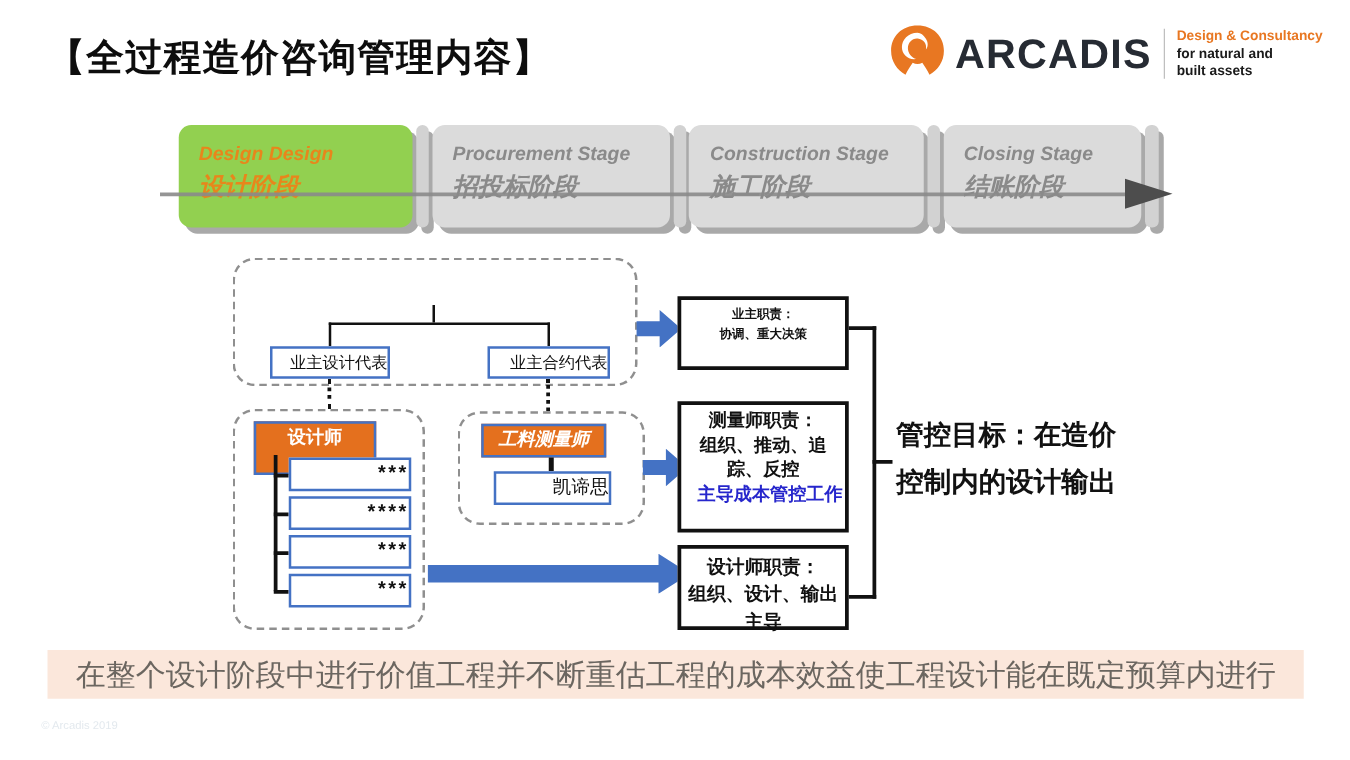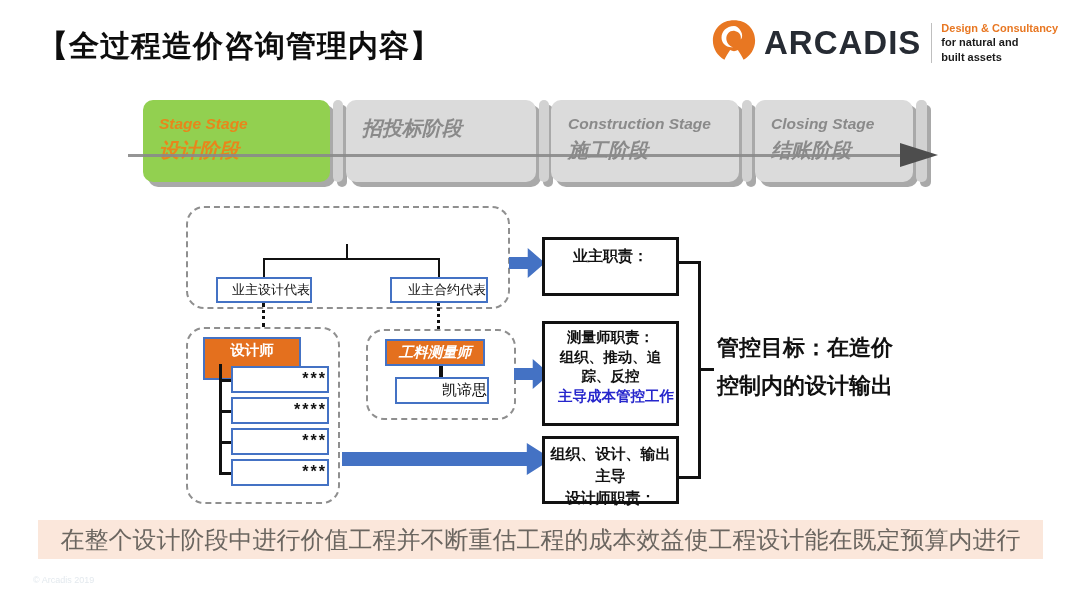--- a/index.html
+++ b/index.html
@@ -77,25 +77,26 @@
     <span class="brand">ARCADIS</span>
     <span class="divider"></span>
     <span class="tagline">
       <div class="accent">Design &amp; Consultancy</div>
       <div>for natural and</div>
       <div>built assets</div>
     </span>
   </div>
 
   <div class="stage active" style="left:143px;width:187px;">
-    <div class="en">Stage Stage</div>
+    <div class="en">Design Design</div>
     <div class="zh">设计阶段</div>
   </div>
   <div class="sep" style="left:333px;"></div>
   <div class="stage" style="left:346px;width:190px;">
+    <div class="en">Procurement Stage</div>
     <div class="zh">招投标阶段</div>
   </div>
   <div class="sep" style="left:539px;"></div>
   <div class="stage" style="left:551px;width:188px;padding-left:17px;">
     <div class="en">Construction Stage</div>
     <div class="zh">施工阶段</div>
   </div>
   <div class="sep" style="left:742px;"></div>
   <div class="stage" style="left:755px;width:158px;">
     <div class="en">Closing Stage</div>
@@ -130,31 +131,32 @@
 
   <div class="dgroup g-qs"></div>
   <div class="obox" style="left:385px;top:339px;width:100px;height:27px;line-height:23px;font-style:italic;">工料测量师</div>
   <div class="ln" style="left:439px;top:366px;width:4px;height:11px;"></div>
   <div class="bbox" style="left:395px;top:377px;width:94px;height:27px;line-height:22px;font-size:15px;">凯谛思</div>
 
   <div class="barrow arr-s" style="left:509px;top:248px;width:36px;height:30px;"></div>
   <div class="barrow arr-s" style="left:514px;top:359px;width:36px;height:30px;"></div>
   <div class="barrow arr-l" style="left:342px;top:443px;width:210px;height:32px;"></div>
 
-  <div class="duty" style="top:237px;height:59px;font-size:15px;line-height:1.6;">
+  <div class="duty" style="top:237px;height:59px;font-size:10px;line-height:1.6;">
     <div>业主职责：</div>
+    <div>协调、重大决策</div>
   </div>
   <div class="duty" style="top:321px;height:105px;font-size:14.5px;line-height:1.35;">
     <div>测量师职责：</div>
     <div>组织、推动、追踪、反控</div>
     <div class="hl">主导成本管控工作</div>
   </div>
   <div class="duty" style="top:436px;height:68px;font-size:15px;line-height:1.45;">
+    <div>设计师职责：</div>
     <div>组织、设计、输出主导</div>
-    <div>设计师职责：</div>
   </div>
 
   <div class="bk" style="left:679px;top:261px;width:22px;height:3px;"></div>
   <div class="bk" style="left:698px;top:261px;width:3px;height:218px;"></div>
   <div class="bk" style="left:679px;top:476px;width:22px;height:3px;"></div>
   <div class="bk" style="left:698px;top:368px;width:16px;height:3px;"></div>
   <div class="goal">
     <div>管控目标：在造价</div>
     <div>控制内的设计输出</div>
   </div>

